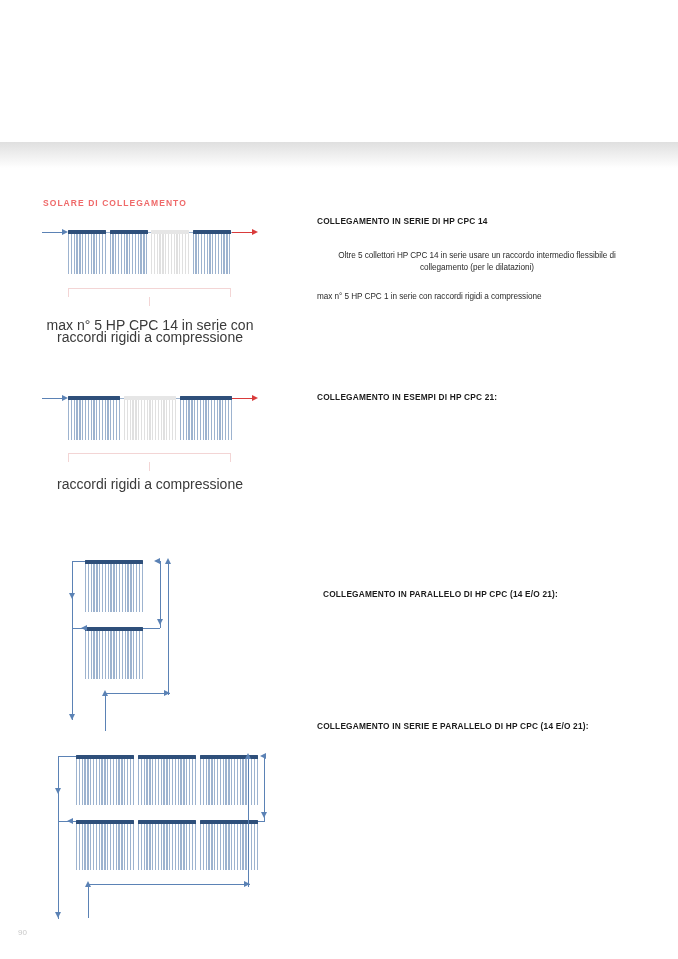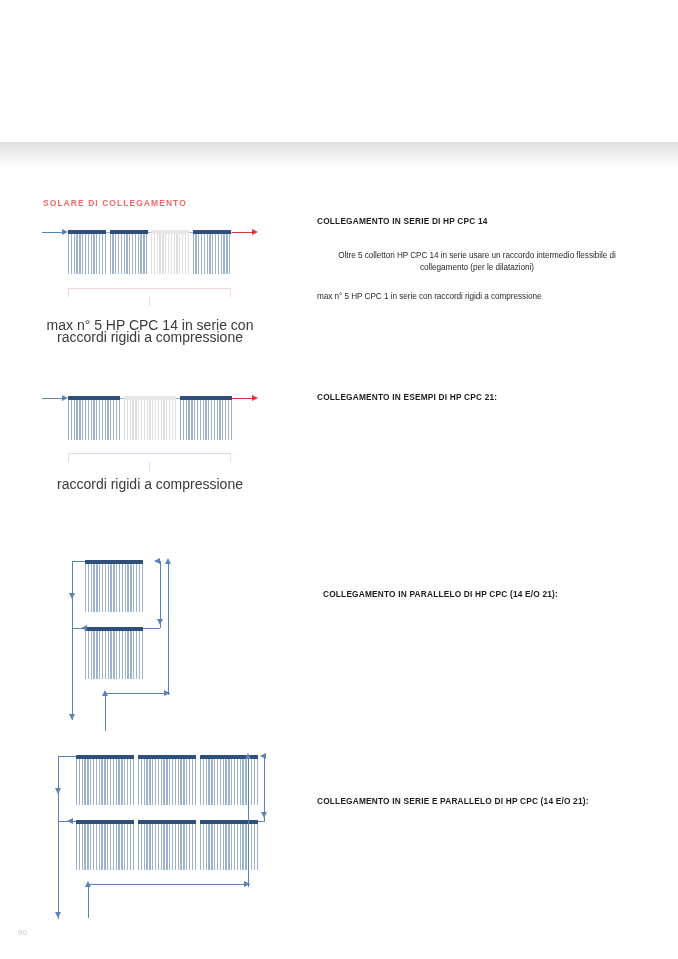--- a/index.html
+++ b/index.html
@@ -538,17 +538,17 @@
   </div>
 
   <div class="txt-head" style="left:317px;top:216px;">COLLEGAMENTO IN SERIE DI HP CPC 14</div>
   <div class="txt-body" style="left:317px;top:250px;text-align:center;">Oltre 5 collettori HP CPC 14 in serie usare un raccordo intermedio flessibile di collegamento (per le dilatazioni)</div>
   <div class="txt-body" style="left:317px;top:291px;">max n° 5 HP CPC 1 in serie con raccordi rigidi a compressione</div>
 
   <div class="txt-head" style="left:317px;top:392px;">COLLEGAMENTO IN ESEMPI DI HP CPC 21:</div>
 
   <div class="txt-head" style="left:323px;top:561px;margin-top:28px;">COLLEGAMENTO IN PARALLELO DI HP CPC (14 E/O 21):</div>
 
-  <div class="txt-head" style="left:317px;top:796px;">COLLEGAMENTO IN SERIE E PARALLELO DI HP CPC (14 E/O 21):</div>
+  <div class="txt-head" style="left:317px;top:721px;">COLLEGAMENTO IN SERIE E PARALLELO DI HP CPC (14 E/O 21):</div>
 
   <div class="page-number">90</div>
 
 </div>
 
 </body></html>

